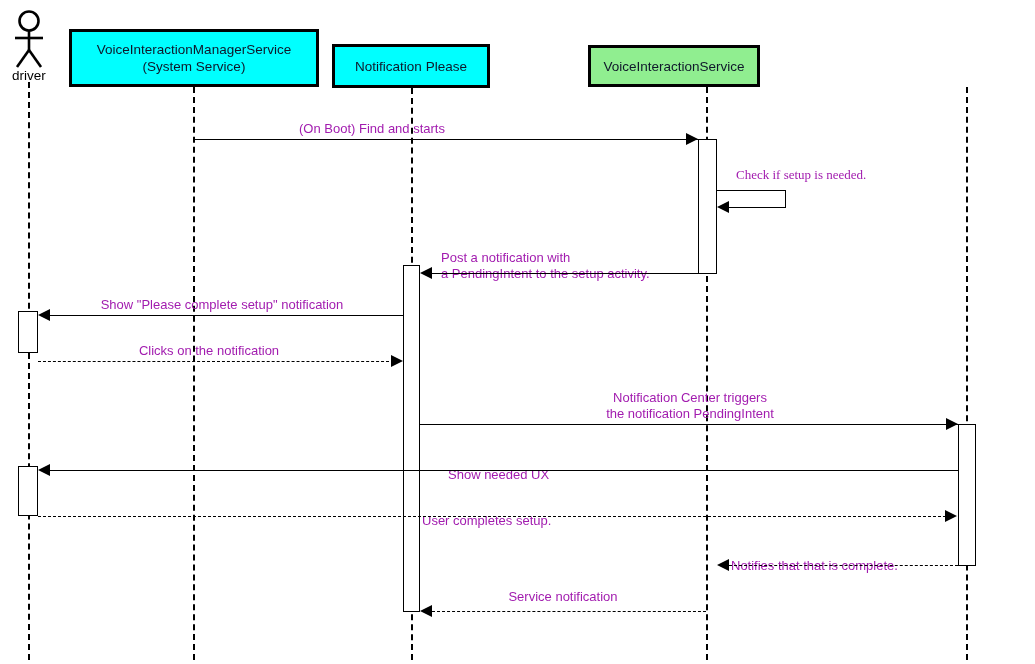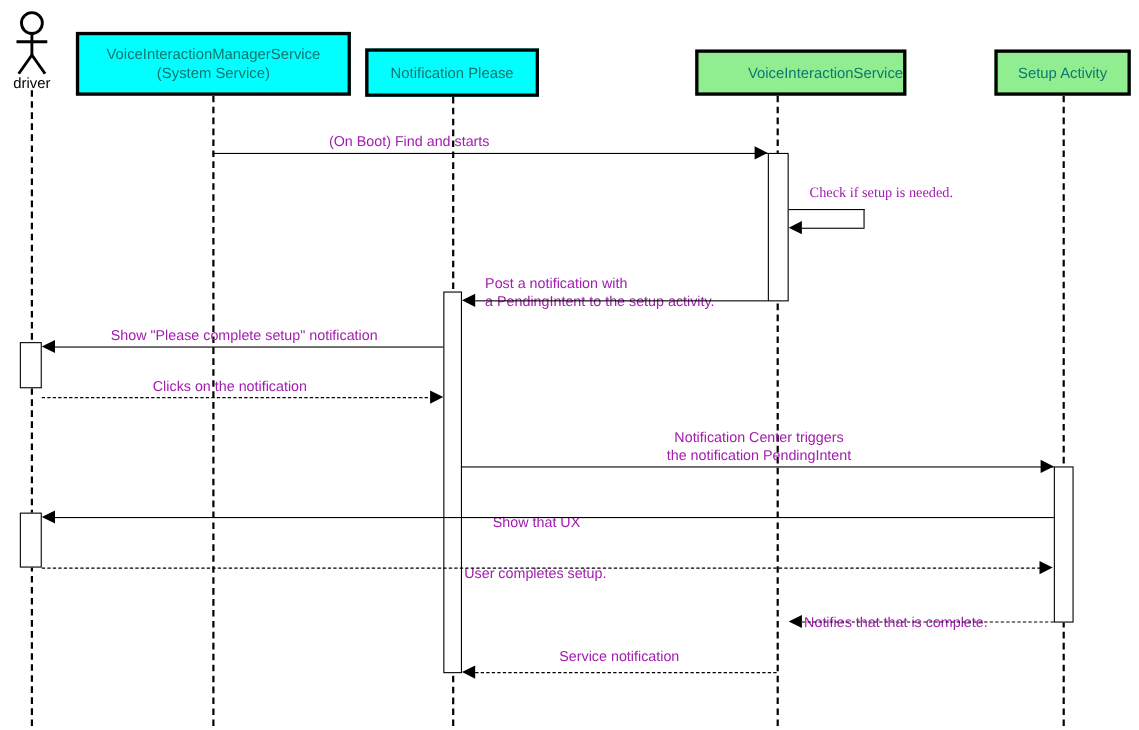--- a/index.html
+++ b/index.html
@@ -2,21 +2,21 @@
 <html><head>
 <meta charset="utf-8">
 <style>
   html,body{margin:0;padding:0;background:#ffffff;}
   body{width:1035px;height:664px;font-family:"Liberation Sans",sans-serif;color:#000;}
   #diagram{position:relative;width:1035px;height:664px;overflow:hidden;background:#fff;}
 
   
   .pbox{position:absolute;box-sizing:border-box;border:3px solid #000;
         display:flex;align-items:center;justify-content:center;text-align:center;
-        font-size:13.5px;line-height:17px;color:#0f766e;}
+        font-size:13.5px;line-height:17px;color:#0f172a;}
   .pbox span{display:block;}
 
   
   .actor-label{position:absolute;font-size:13.5px;text-align:center;white-space:nowrap;}
 
   
   .lifeline{position:absolute;width:0;border-left:2px dashed #000;}
 
   
   .activation{position:absolute;box-sizing:border-box;background:#fff;border:1.5px solid #000;}
@@ -55,27 +55,24 @@
 
   <div class="pbox" style="left:69px;top:29px;width:250px;height:58px;background:#00FFFF;flex-direction:column;">
     <span>VoiceInteractionManagerService</span>
     <span>(System Service)</span>
   </div>
 
   <div class="pbox" style="left:332px;top:44px;width:158px;height:44px;background:#00FFFF;">
     <span>Notification Please</span>
   </div>
 
-  <div class="pbox" style="left:632px;top:45px;width:192px;height:42px;background:#90EE90;justify-content:flex-end;">
+  <div class="pbox" style="left:588px;top:45px;width:172px;height:42px;background:#90EE90;">
     <span>VoiceInteractionService</span>
   </div>
 
-  <div class="pbox" style="left:904px;top:45px;width:124px;height:42px;background:#90EE90;">
-    <span>Setup Activity</span>
-  </div>
 
   <div class="lifeline" style="left:28px;top:82px;height:578px;"></div>
   <div class="lifeline" style="left:193px;top:87px;height:573px;"></div>
   <div class="lifeline" style="left:411px;top:88px;height:572px;"></div>
   <div class="lifeline" style="left:706px;top:87px;height:573px;"></div>
   <div class="lifeline" style="left:966px;top:87px;height:573px;"></div>
 
   <div class="activation" style="left:698px;top:139px;width:19px;height:135px;"></div>
   <div class="activation" style="left:403px;top:265px;width:17px;height:347px;"></div>
   <div class="activation" style="left:18px;top:311px;width:20px;height:42px;"></div>
@@ -103,21 +100,21 @@
 
   <div class="msg-label center" style="left:209px;top:343px;">Clicks on the notification</div>
   <div class="msg-line dashed" style="left:38px;top:361px;width:356px;"></div>
   <div class="arrow-r" style="left:391px;top:355px;"></div>
 
   <div class="msg-label center" style="left:690px;top:390px;">Notification Center triggers</div>
   <div class="msg-label center" style="left:690px;top:406px;">the notification PendingIntent</div>
   <div class="msg-line" style="left:419px;top:424px;width:539px;"></div>
   <div class="arrow-r" style="left:946px;top:418px;"></div>
 
-  <div class="msg-label left" style="left:448px;top:451px;">Show that UX</div>
+  <div class="msg-label left" style="left:448px;top:451px;">Show needed UX</div>
   <div class="msg-line" style="left:50px;top:470px;width:908px;"></div>
   <div class="arrow-l" style="left:38px;top:464px;"></div>
 
   <div class="msg-label left" style="left:422px;top:497px;">User completes setup.</div>
   <div class="msg-line dashed" style="left:38px;top:516px;width:908px;"></div>
   <div class="arrow-r" style="left:945px;top:510px;"></div>
 
   <div class="msg-label left" style="left:731px;top:542px;">Notifies that that is complete.</div>
   <div class="msg-line dashed" style="left:729px;top:565px;width:229px;"></div>
   <div class="arrow-l" style="left:717px;top:559px;"></div>

